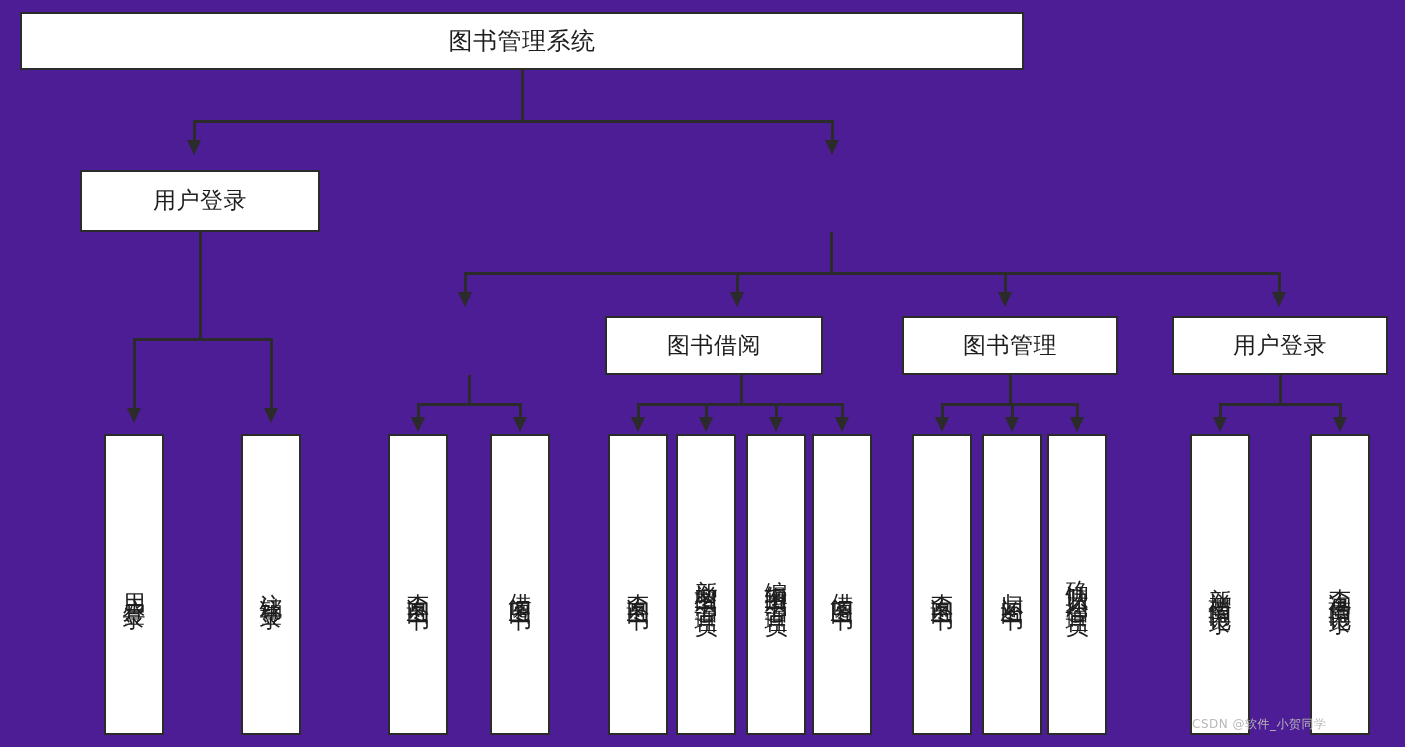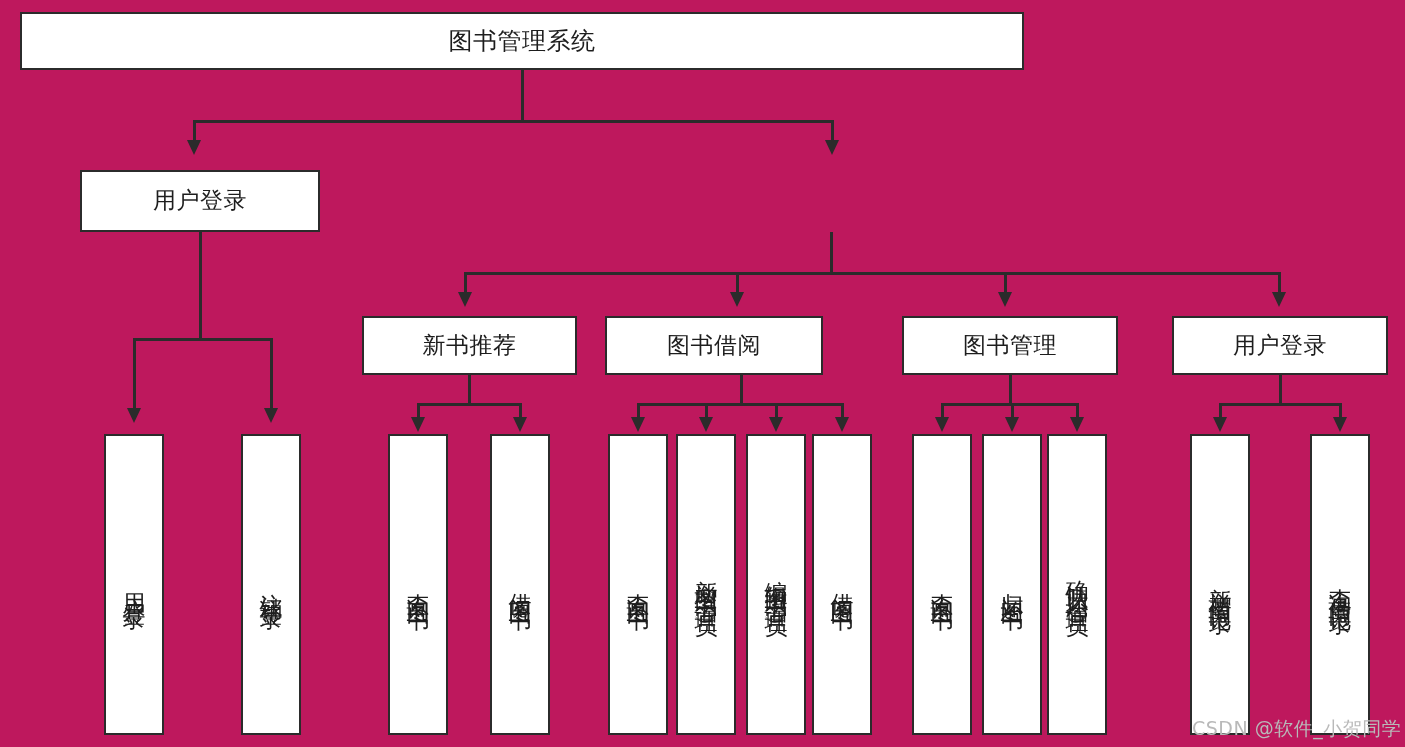--- a/index.html
+++ b/index.html
@@ -5,21 +5,21 @@
 <style>
   html,body{margin:0;padding:0;background:#ffffff;}
   body{
     font-family:"DejaVu Sans","Liberation Sans",sans-serif;
     -webkit-font-smoothing:antialiased;
   }
   #canvas{
     position:relative;
     width:1405px;
     height:747px;
-    background:#be185d;
+    background:#4c1d95;
     overflow:hidden;
   }
   
   .node{
     position:absolute;
     box-sizing:border-box;
     background:#ffffff;
     border:2.5px solid #2b2b2b;
     display:flex;
     align-items:center;
@@ -62,21 +62,21 @@
   .arrow{
     position:absolute;
     width:0;height:0;
     border-left:7.5px solid transparent;
     border-right:7.5px solid transparent;
     border-top:15px solid #2b2b2b;
   }
   
   #watermark{
     position:absolute;
-    font-size:19px;
+    font-size:12px;
     color:#b9b9b9;
     white-space:nowrap;
     letter-spacing:0.5px;
     pointer-events:none;
     font-family:"DejaVu Sans","Liberation Sans",sans-serif;
   }
 </style>
 </head>
 <body>
 
@@ -110,23 +110,20 @@
   <div class="ln h" style="left:464px;top:272px;width:816px;height:2.5px;"></div>
   <div class="ln v" style="left:464px;top:272px;height:22px;"></div>
   <div class="arrow" style="left:458px;top:292px;"></div>
   <div class="ln v" style="left:736px;top:272px;height:22px;"></div>
   <div class="arrow" style="left:730px;top:292px;"></div>
   <div class="ln v" style="left:1004px;top:272px;height:22px;"></div>
   <div class="arrow" style="left:998px;top:292px;"></div>
   <div class="ln v" style="left:1278px;top:272px;height:22px;"></div>
   <div class="arrow" style="left:1272px;top:292px;"></div>
 
-  <div class="node h" style="left:362px;top:316px;width:215px;height:59px;">
-    <span>新书推荐</span>
-  </div>
   <div class="node h" style="left:605px;top:316px;width:218px;height:59px;">
     <span>图书借阅</span>
   </div>
   <div class="node h" style="left:902px;top:316px;width:216px;height:59px;">
     <span>图书管理</span>
   </div>
   <div class="node h" style="left:1172px;top:316px;width:216px;height:59px;">
     <span>用户登录</span>
   </div>
 

